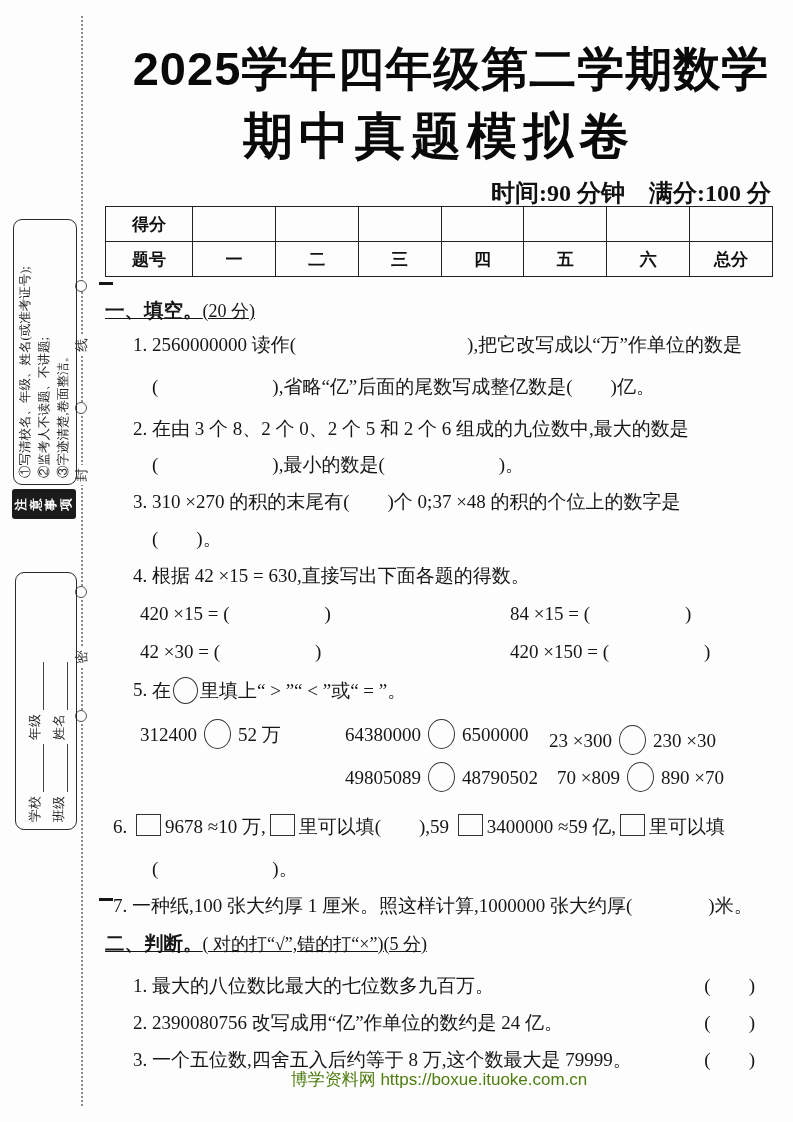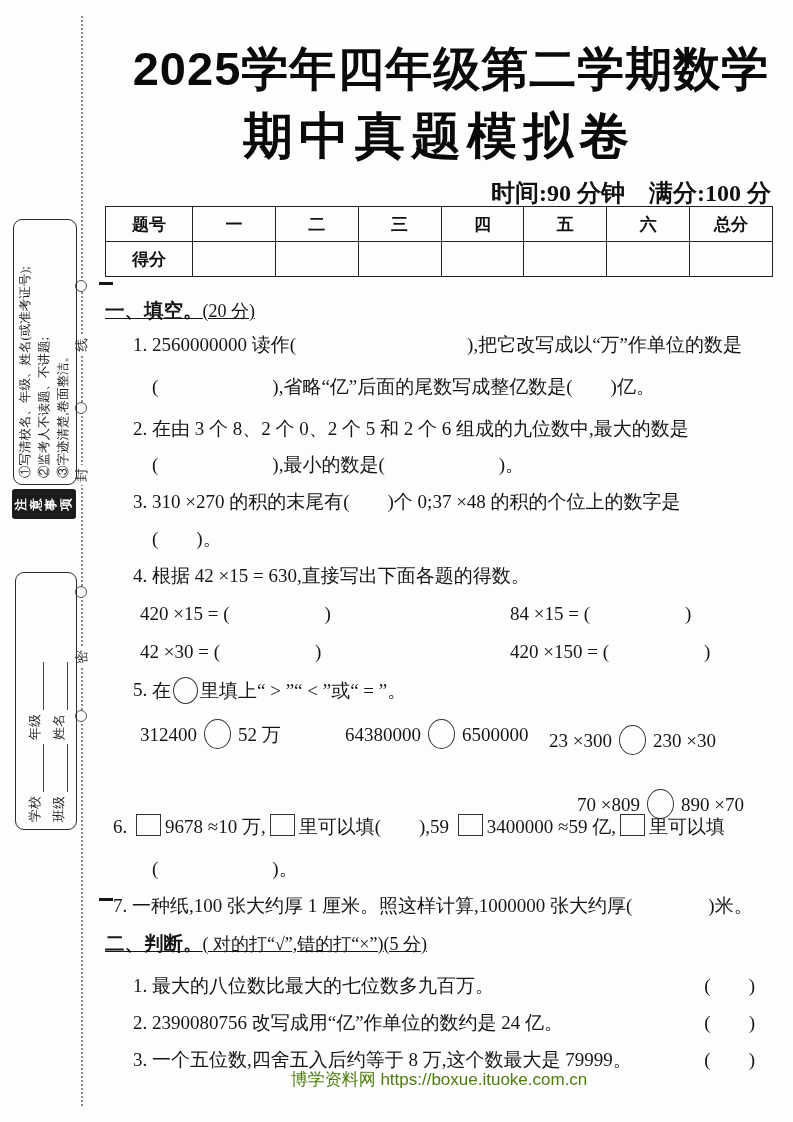--- a/index.html
+++ b/index.html
@@ -110,39 +110,39 @@
   </div>
 
   <div class="main">
     <div class="title1 hei">2025学年四年级第二学期数学</div>
     <div class="title2 hei">期中真题模拟卷</div>
     <div class="meta">时间:90 分钟　满分:100 分</div>
 
     <table class="score">
       <tbody id="score-tbody">
           <tr>
+            <td>得分</td>
+            <td></td>
+            <td></td>
+            <td></td>
+            <td></td>
+            <td></td>
+            <td></td>
+            <td></td>
+          </tr>
+          <tr>
             <td>题号</td>
             <td>一</td>
             <td>二</td>
             <td>三</td>
             <td>四</td>
             <td>五</td>
             <td>六</td>
             <td>总分</td>
           </tr>
-          <tr>
-            <td>得分</td>
-            <td></td>
-            <td></td>
-            <td></td>
-            <td></td>
-            <td></td>
-            <td></td>
-            <td></td>
-          </tr>
         </tbody>
     </table>
 
     <div id="questions">
         <div class="sec-header" style="top: 297px;"><span class="sec-title">一、填空。</span><span class="sec-note">(20 分)</span></div>
         <div class="q-line" style="top: 332px;">
           <span class="q-num" style="left: 28px;">1.</span>
           <span class="q-text" style="left: 47px;">2560000000 读作(　　　　　　　　　),把它改写成以“万”作单位的数是</span>
         </div>
         <div class="q-line" style="top: 374px;">
@@ -189,21 +189,26 @@
             <span class="cmp-circle"></span>
             <span>6500000</span>
           </span>
           <span class="cmp-item" style="left: 444px; margin-top: 6px;">
             <span>23 ×300</span>
             <span class="cmp-circle"></span>
             <span>230 ×30</span>
           </span>
         </div>
         <div class="q-line" style="top: 765px;">
-          <span class="cmp-item" style="left: 472px; margin-top: 27px;">
+          <span class="cmp-item" style="left: 240px;">
+            <span>49805089</span>
+            <span class="cmp-circle"></span>
+            <span>48790502</span>
+          </span>
+          <span class="cmp-item" style="left: 452px;">
             <span>70 ×809</span>
             <span class="cmp-circle"></span>
             <span>890 ×70</span>
           </span>
         </div>
         <div class="q-line" style="top: 814px;">
           <span class="q-num" style="left: 8px;">6.</span>
           <span class="q-text" style="left: 27px;"><span class="blank-box"></span>9678 ≈10 万,<span class="blank-box"></span>里可以填(　　),59 <span class="blank-box"></span>3400000 ≈59 亿,<span class="blank-box"></span>里可以填</span>
         </div>
         <div class="q-line" style="top: 856px;">

